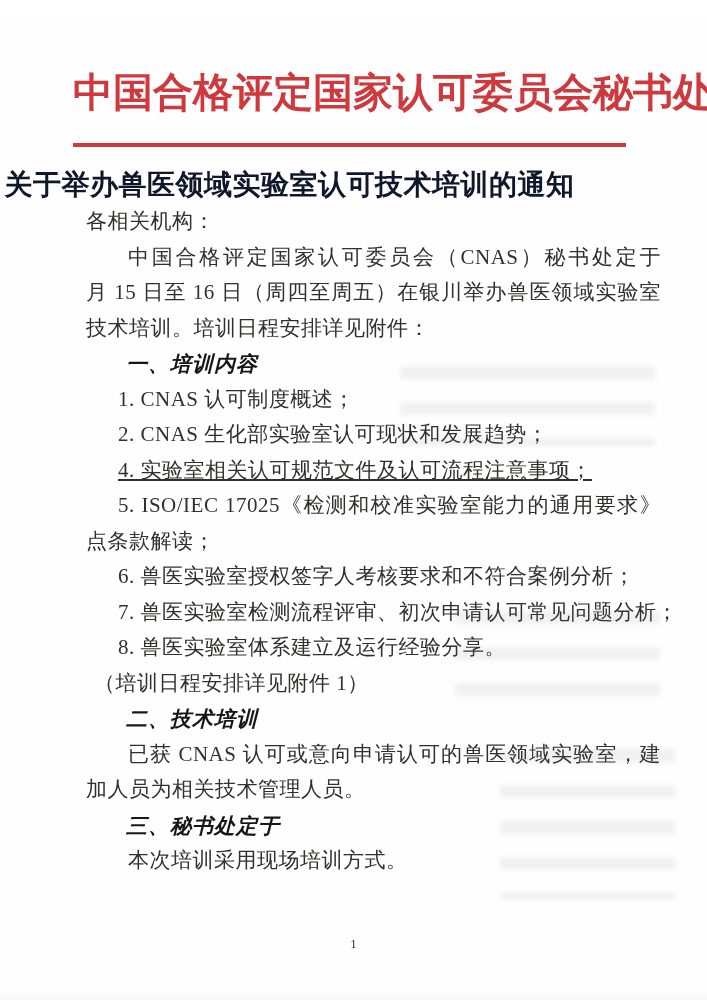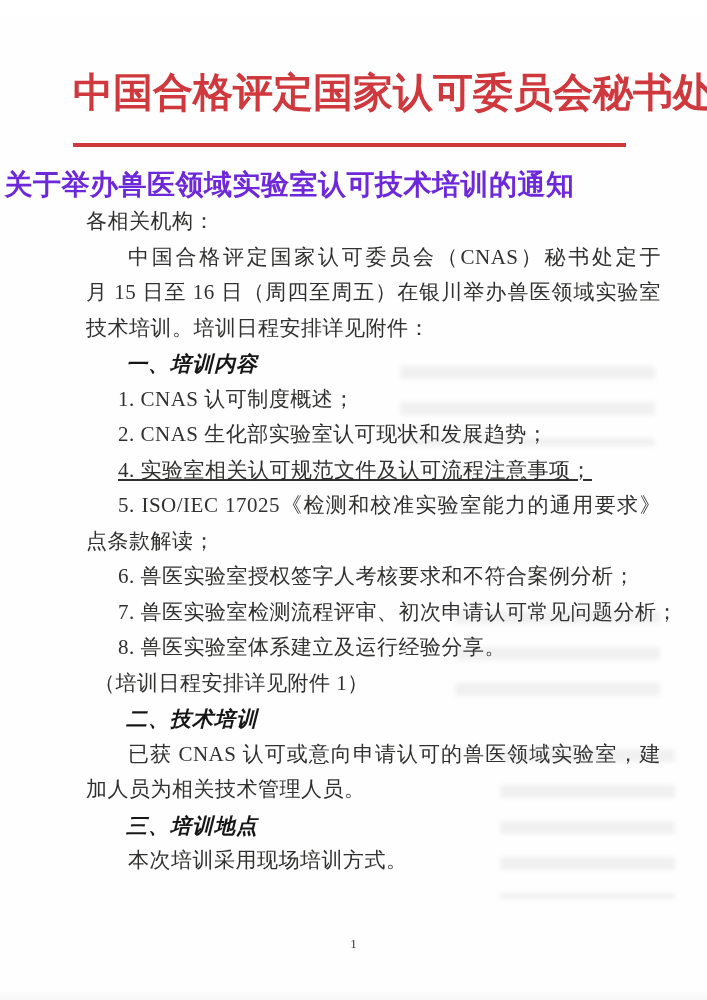--- a/index.html
+++ b/index.html
@@ -33,21 +33,21 @@
     background:#cf393d;
   }
   
   .doc-title{
     margin:19px 0 0 0;
     width:579px;
     text-align:center;
     font-size:28px;
     line-height:38px;
     font-weight:700;
-    color:#6d28d9;
+    color:#0f172a;
     letter-spacing:0.5px;
   }
   
   .doc-body{
     margin-left:86px;
     width:575px;
   }
   .line{
     height:35.5px;
     line-height:35.5px;
@@ -120,21 +120,21 @@
       <div class="line item" style="padding-left: 32px; text-decoration: underline;">4. 实验室相关认可规范文件及认可流程注意事项；</div>
       <div class="line item fill" style="padding-left: 32px;">5. ISO/IEC 17025《检测和校准实验室能力的通用要求》重</div>
       <div class="line text" style="padding-left: 0px;">点条款解读；</div>
       <div class="line item" style="padding-left: 32px;">6. 兽医实验室授权签字人考核要求和不符合案例分析；</div>
       <div class="line item" style="padding-left: 32px;">7. 兽医实验室检测流程评审、初次申请认可常见问题分析；</div>
       <div class="line item" style="padding-left: 32px;">8. 兽医实验室体系建立及运行经验分享。</div>
       <div class="line note" style="padding-left: 8px;">（培训日程安排详见附件 1）</div>
       <div class="line heading" style="padding-left: 40px;">二、技术培训</div>
       <div class="line text fill" style="padding-left: 42px;">已获 CNAS 认可或意向申请认可的兽医领域实验室，建议参</div>
       <div class="line text" style="padding-left: 0px;">加人员为相关技术管理人员。</div>
-      <div class="line heading" style="padding-left: 40px;">三、培训地点</div>
+      <div class="line heading" style="padding-left: 40px;">三、秘书处定于</div>
       <div class="line text" style="padding-left: 42px;">本次培训采用现场培训方式。</div>
     </main>
 
   <div class="pageno">1</div>
 
   <div class="bleed b1"></div>
   <div class="bleed b2"></div>
   <div class="bleed b3"></div>
   <div class="scan-shadow"></div>
 

